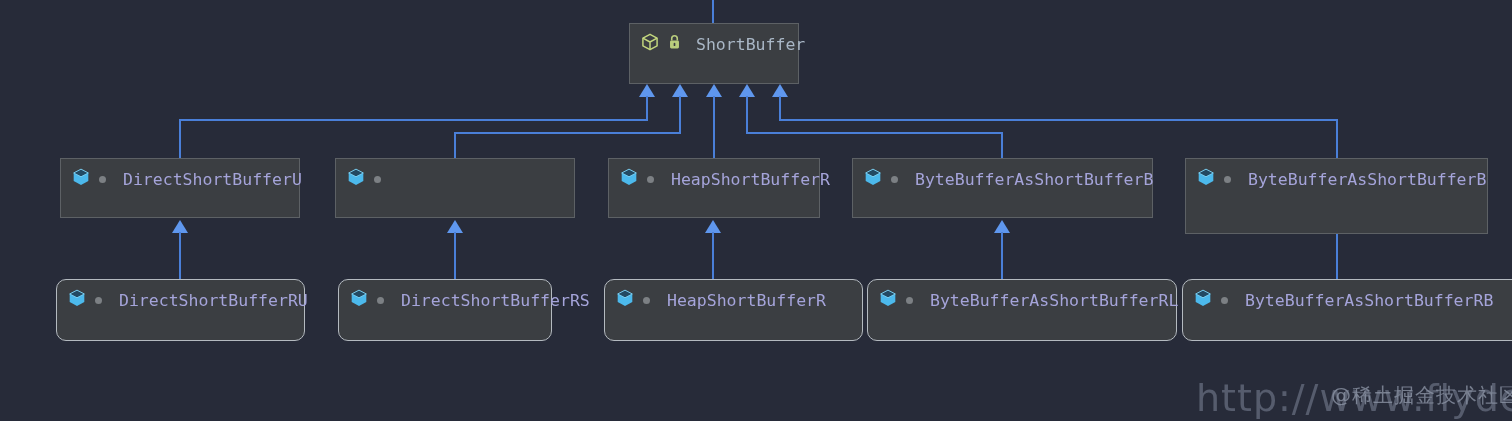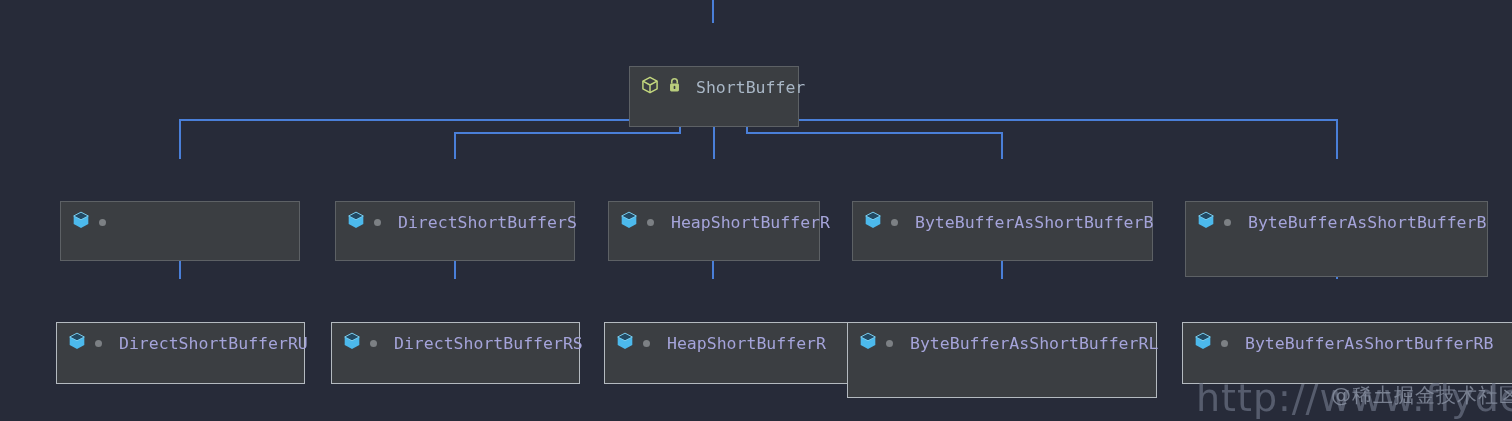--- a/index.html
+++ b/index.html
@@ -10,23 +10,22 @@
     background:#272b39;
     overflow:hidden;
     font-family:"DejaVu Sans Mono","Liberation Mono",monospace;
   }
   
   .node {
     position:absolute;
     background:#3b3e42;
     border:1.5px solid #5d6165;
     padding:9px 6px 0 11px;
-    margin-top:43px;
-  }
-  .node.selected { border-color:#b4bac0; }
+  }
+  .node.selected { border-color:#b4bac0;border-radius:10px; }
   .titlerow { display:flex; align-items:center; gap:9px; white-space:nowrap; }
   .name {
     font-size:16.5px;
     color:#a5a4da;
     letter-spacing:0px;
     padding-left:8px;
   }
   .root-name { color:#a9b7c6; padding-left:6px; }
   .dot {
     width:7px; height:7px; border-radius:50%;
@@ -119,33 +118,33 @@
 
   <div class="node" style="left:60px;top:158px;width:240px;height:60px">
     <span class="titlerow">
       <span class="icon">
         <svg width="18" height="18" viewBox="0 0 16 16">
           <path d="M8 1 L14.5 4.4 V11.6 L8 15 L1.5 11.6 V4.4 Z" fill="#4cb9ec"></path>
           <path d="M8 1 L14.5 4.4 L8 7.8 L1.5 4.4 Z" fill="#234a63" stroke="#7fd4f5" stroke-width="0.8"></path>
         </svg>
       </span>
       <span class="dot"></span>
+      <span class="name">DirectShortBufferU</span>
     </span>
   </div>
 
   <div class="node" style="left:335px;top:158px;width:240px;height:60px">
     <span class="titlerow">
       <span class="icon">
         <svg width="18" height="18" viewBox="0 0 16 16">
           <path d="M8 1 L14.5 4.4 V11.6 L8 15 L1.5 11.6 V4.4 Z" fill="#4cb9ec"></path>
           <path d="M8 1 L14.5 4.4 L8 7.8 L1.5 4.4 Z" fill="#234a63" stroke="#7fd4f5" stroke-width="0.8"></path>
         </svg>
       </span>
       <span class="dot"></span>
-      <span class="name">DirectShortBufferS</span>
     </span>
   </div>
 
   <div class="node" style="left:608px;top:158px;width:212px;height:60px">
     <span class="titlerow">
       <span class="icon">
         <svg width="18" height="18" viewBox="0 0 16 16">
           <path d="M8 1 L14.5 4.4 V11.6 L8 15 L1.5 11.6 V4.4 Z" fill="#4cb9ec"></path>
           <path d="M8 1 L14.5 4.4 L8 7.8 L1.5 4.4 Z" fill="#234a63" stroke="#7fd4f5" stroke-width="0.8"></path>
         </svg>
@@ -187,21 +186,21 @@
         <svg width="18" height="18" viewBox="0 0 16 16">
           <path d="M8 1 L14.5 4.4 V11.6 L8 15 L1.5 11.6 V4.4 Z" fill="#4cb9ec"></path>
           <path d="M8 1 L14.5 4.4 L8 7.8 L1.5 4.4 Z" fill="#234a63" stroke="#7fd4f5" stroke-width="0.8"></path>
         </svg>
       </span>
       <span class="dot"></span>
       <span class="name">DirectShortBufferRU</span>
     </span>
   </div>
 
-  <div class="node selected" style="left:331px;top:279px;width:249px;height:62px">
+  <div class="node selected" style="left:338px;top:279px;width:214px;height:62px">
     <span class="titlerow">
       <span class="icon">
         <svg width="18" height="18" viewBox="0 0 16 16">
           <path d="M8 1 L14.5 4.4 V11.6 L8 15 L1.5 11.6 V4.4 Z" fill="#4cb9ec"></path>
           <path d="M8 1 L14.5 4.4 L8 7.8 L1.5 4.4 Z" fill="#234a63" stroke="#7fd4f5" stroke-width="0.8"></path>
         </svg>
       </span>
       <span class="dot"></span>
       <span class="name">DirectShortBufferRS</span>
     </span>
@@ -213,21 +212,21 @@
         <svg width="18" height="18" viewBox="0 0 16 16">
           <path d="M8 1 L14.5 4.4 V11.6 L8 15 L1.5 11.6 V4.4 Z" fill="#4cb9ec"></path>
           <path d="M8 1 L14.5 4.4 L8 7.8 L1.5 4.4 Z" fill="#234a63" stroke="#7fd4f5" stroke-width="0.8"></path>
         </svg>
       </span>
       <span class="dot"></span>
       <span class="name">HeapShortBufferR</span>
     </span>
   </div>
 
-  <div class="node selected" style="left:847px;top:279px;width:310px;height:76px">
+  <div class="node selected" style="left:867px;top:279px;width:310px;height:62px">
     <span class="titlerow">
       <span class="icon">
         <svg width="18" height="18" viewBox="0 0 16 16">
           <path d="M8 1 L14.5 4.4 V11.6 L8 15 L1.5 11.6 V4.4 Z" fill="#4cb9ec"></path>
           <path d="M8 1 L14.5 4.4 L8 7.8 L1.5 4.4 Z" fill="#234a63" stroke="#7fd4f5" stroke-width="0.8"></path>
         </svg>
       </span>
       <span class="dot"></span>
       <span class="name">ByteBufferAsShortBufferRL</span>
     </span>

